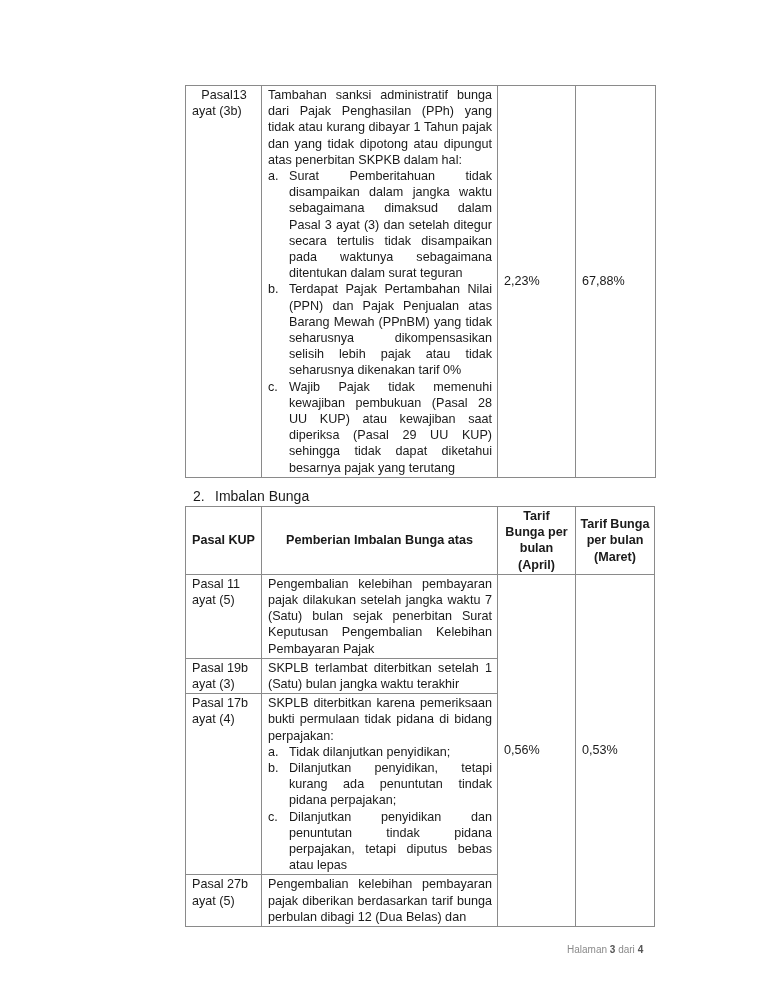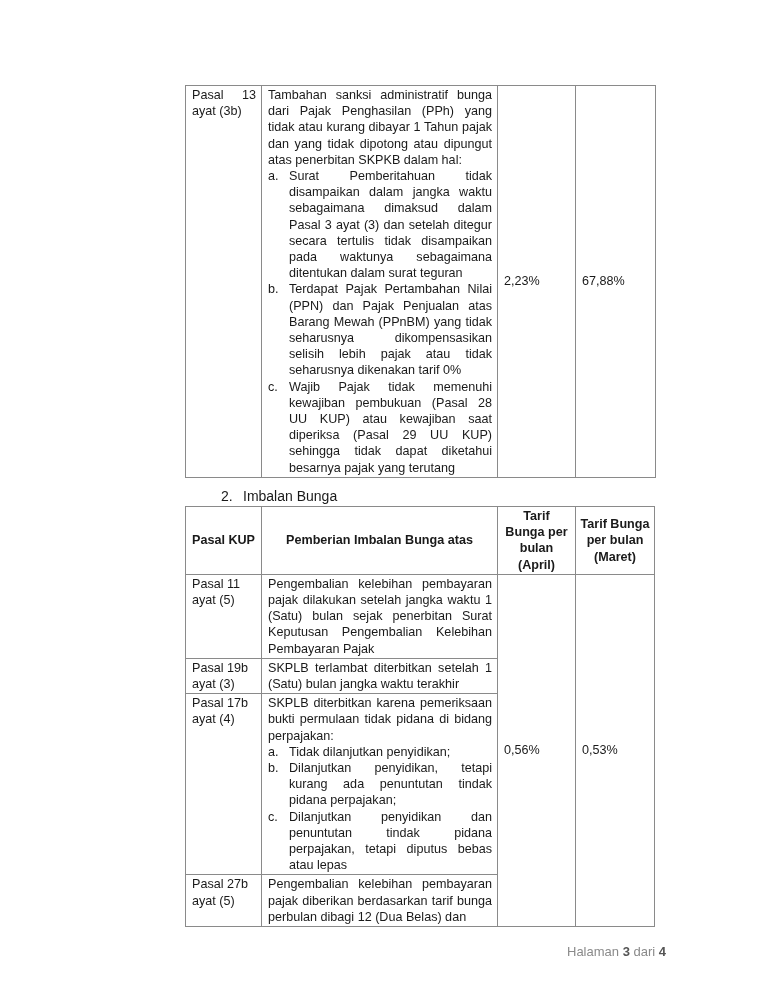--- a/index.html
+++ b/index.html
@@ -9,39 +9,39 @@
           font-size:12.6px; line-height:16.2px; }
   td, th { border:1px solid #8a8a8a; vertical-align:top; padding:1px 5px 1px 6px; }
   .just { text-align:justify; }
   .center { vertical-align:middle; }
   th { font-weight:bold; text-align:center; vertical-align:middle; padding:1px 4px; }
   ol { margin:0; padding:0; list-style:none; }
   ol li { position:relative; padding-left:21px; text-align:justify; }
   ol li .mk { position:absolute; left:0; top:0; }
   #t1 { left:185px; top:85px; width:470px; }
   #t2 { left:185px; top:506px; width:469px; }
-  .sec-title { position:absolute; left:193px; top:488px; font-size:14px;margin-left:28px; }
+  .sec-title { position:absolute; left:193px; top:488px; font-size:14px; }
   .sec-title .num { display:inline-block; width:22px; }
-  .footer { position:absolute; left:567px; top:944px; font-size:13px; color:#8a8a8a; }
+  .footer { position:absolute; left:567px; top:944px; font-size:10px; color:#8a8a8a; }
   .footer b { color:#555; }
 </style>
 </head>
 <body>
 
 <table id="t1">
   <colgroup>
       <col style="width:76px">
       <col style="width:236px">
       <col style="width:78px">
       <col style="width:80px">
     </colgroup>
   <tbody>
       <tr style="height:383px">
     <td>
-      <div style="display:flex;justify-content:space-between">
+      <div style="display:flex;justify-content:center">
         <span>Pasal</span>
         <span>13</span>
       </div>
       <div>ayat (3b)</div>
     </td>
     <td class="just">
       <div>Tambahan sanksi administratif bunga dari Pajak Penghasilan (PPh) yang tidak atau kurang dibayar 1 Tahun pajak dan yang tidak dipotong atau dipungut atas penerbitan SKPKB dalam hal:</div>
       <ol>
         <li><span class="mk">a.</span><span>Surat Pemberitahuan tidak disampaikan dalam jangka waktu sebagaimana dimaksud dalam Pasal 3 ayat (3) dan setelah ditegur secara tertulis tidak disampaikan pada waktunya sebagaimana ditentukan dalam surat teguran</span></li>
         <li><span class="mk">b.</span><span>Terdapat Pajak Pertambahan Nilai (PPN) dan Pajak Penjualan atas Barang Mewah (PPnBM) yang tidak seharusnya dikompensasikan selisih lebih pajak atau tidak seharusnya dikenakan tarif 0%</span></li>
@@ -67,21 +67,21 @@
     </colgroup>
   <tbody>
       <tr style="height:48px">
     <th>Pasal KUP</th>
     <th>Pemberian Imbalan Bunga atas</th>
     <th>Tarif Bunga per bulan (April)</th>
     <th>Tarif Bunga per bulan (Maret)</th>
   </tr>
   <tr>
     <td>Pasal 11 ayat (5)</td>
-    <td class="just">Pengembalian kelebihan pembayaran pajak dilakukan setelah jangka waktu 1 (Satu) bulan sejak penerbitan Surat Keputusan Pengembalian Kelebihan Pembayaran Pajak</td>
+    <td class="just">Pengembalian kelebihan pembayaran pajak dilakukan setelah jangka waktu 7 (Satu) bulan sejak penerbitan Surat Keputusan Pengembalian Kelebihan Pembayaran Pajak</td>
     <td class="center" rowspan="4">0,56%</td>
     <td class="center" rowspan="4">0,53%</td>
   </tr>
   <tr>
     <td>Pasal 19b ayat (3)</td>
     <td class="just">SKPLB terlambat diterbitkan setelah 1 (Satu) bulan jangka waktu terakhir</td>
   </tr>
   <tr>
     <td>Pasal 17b ayat (4)</td>
     <td class="just">

